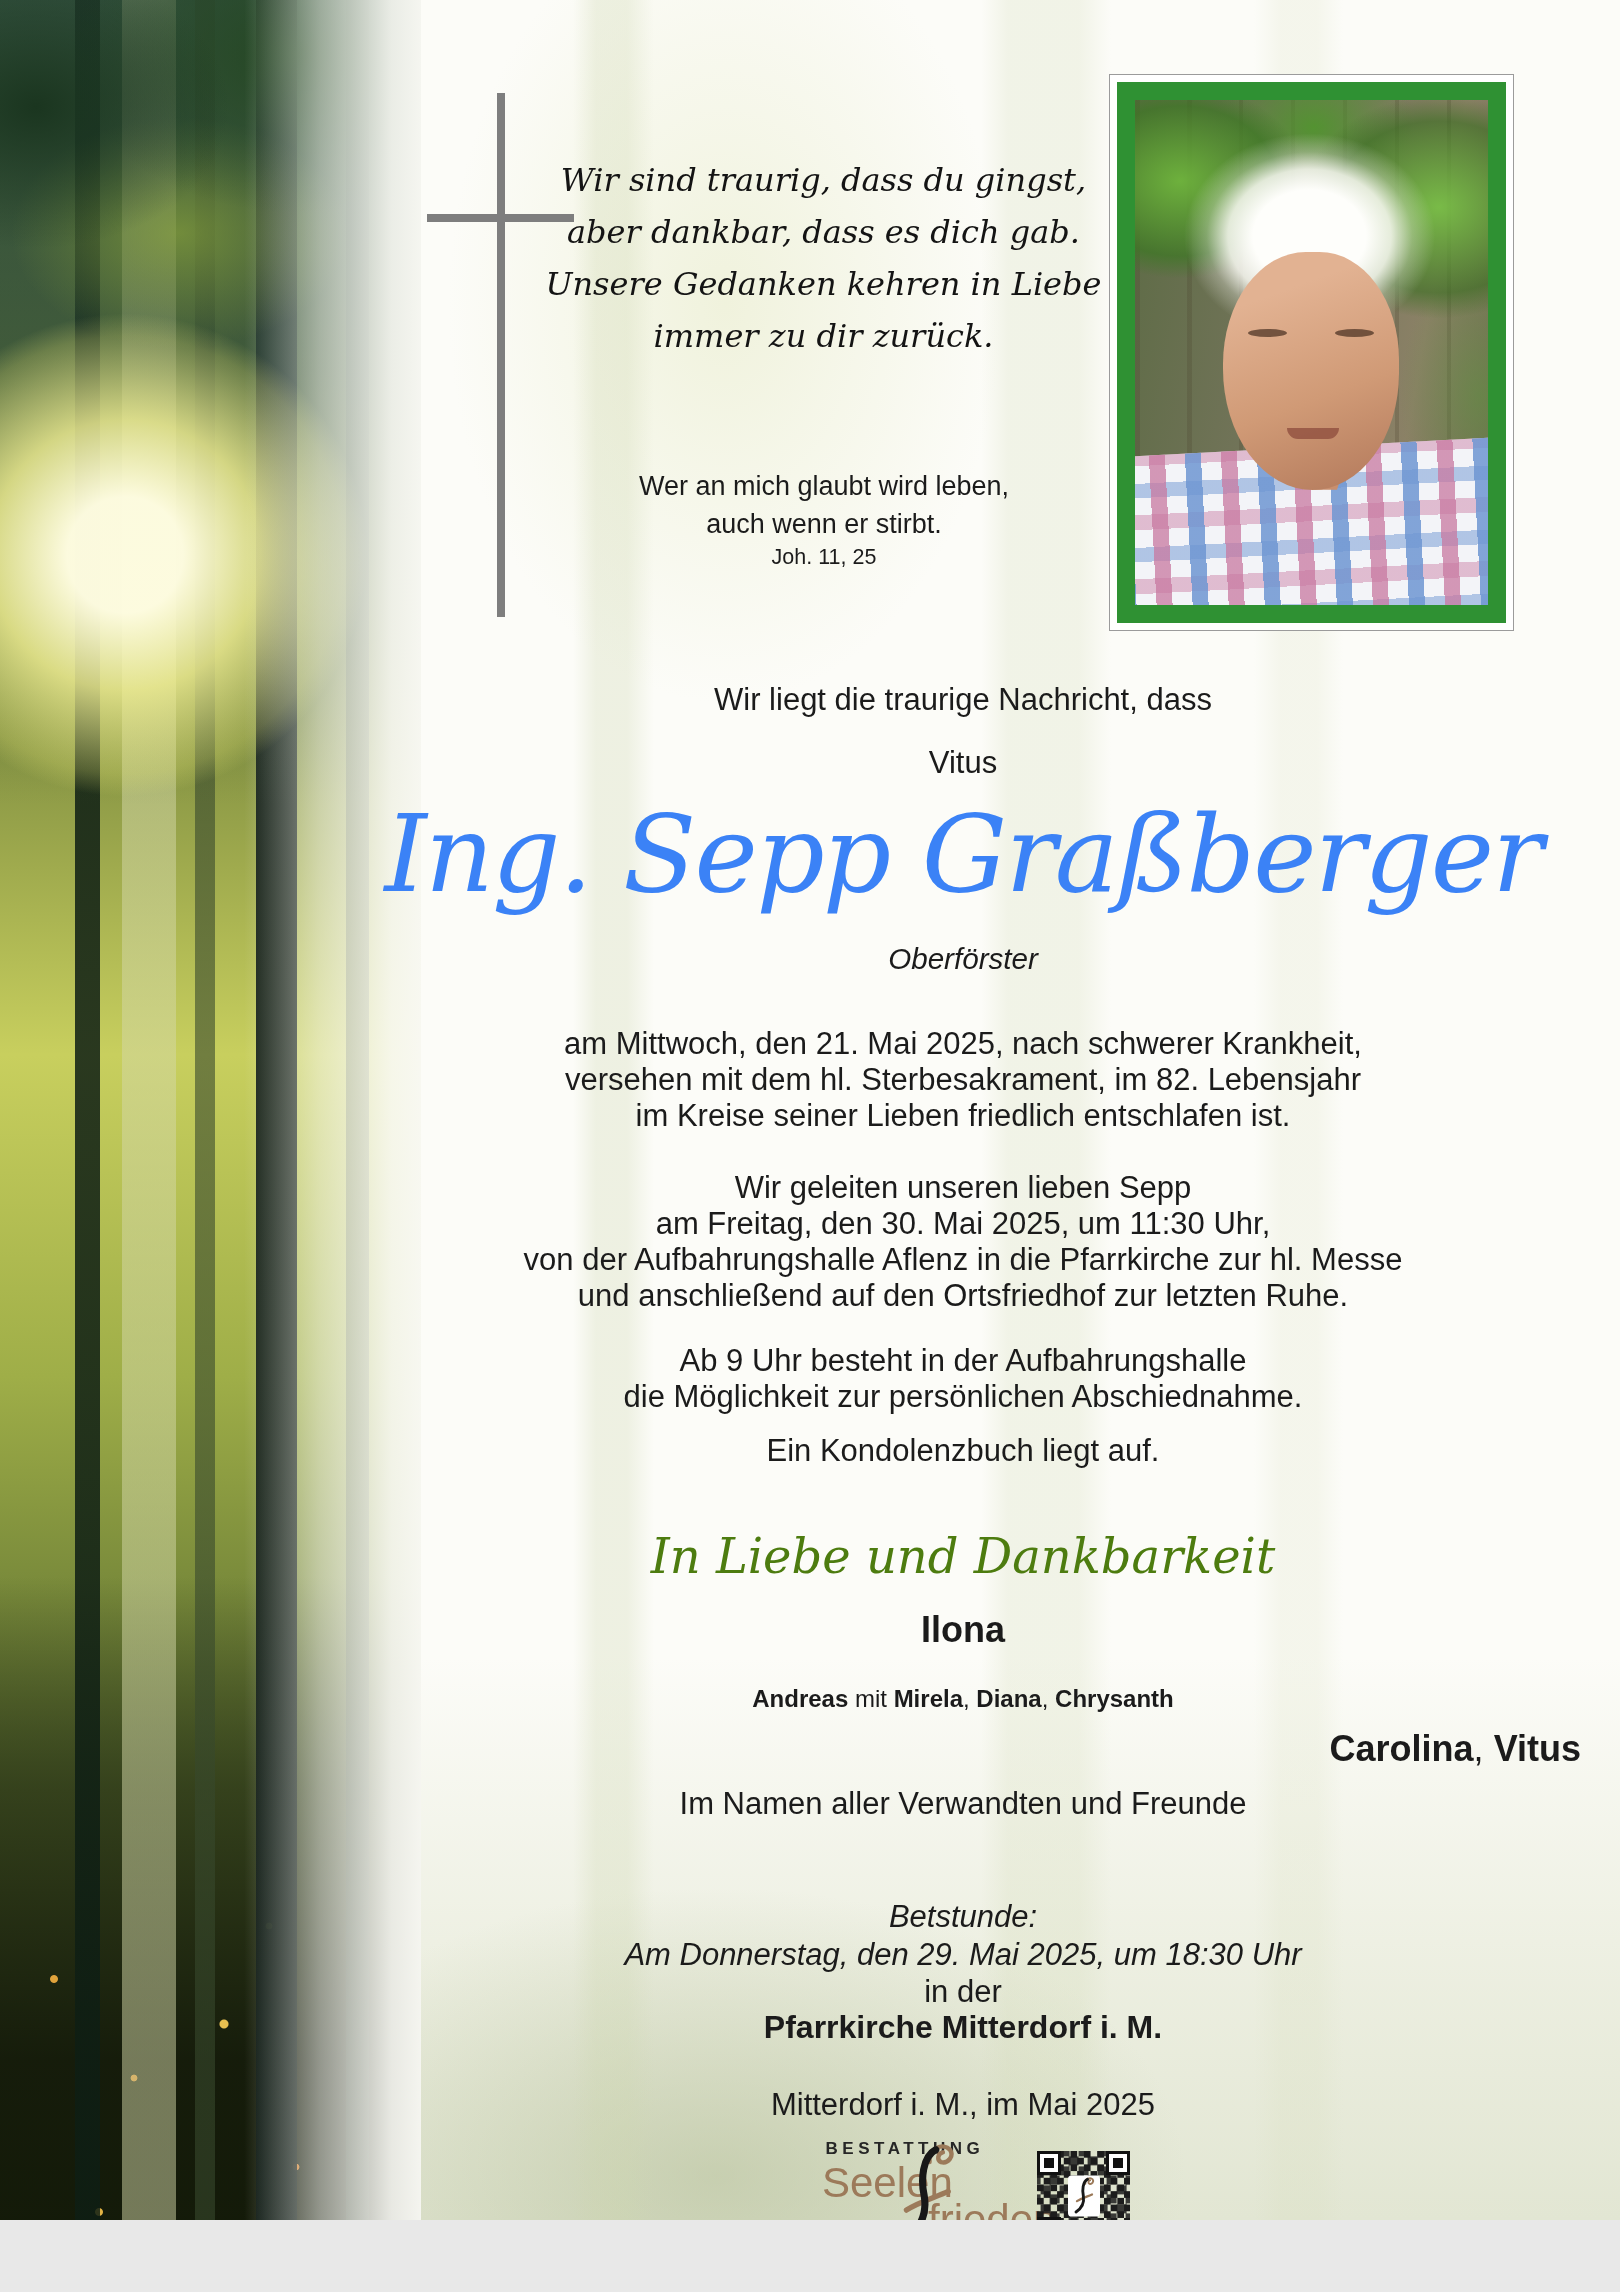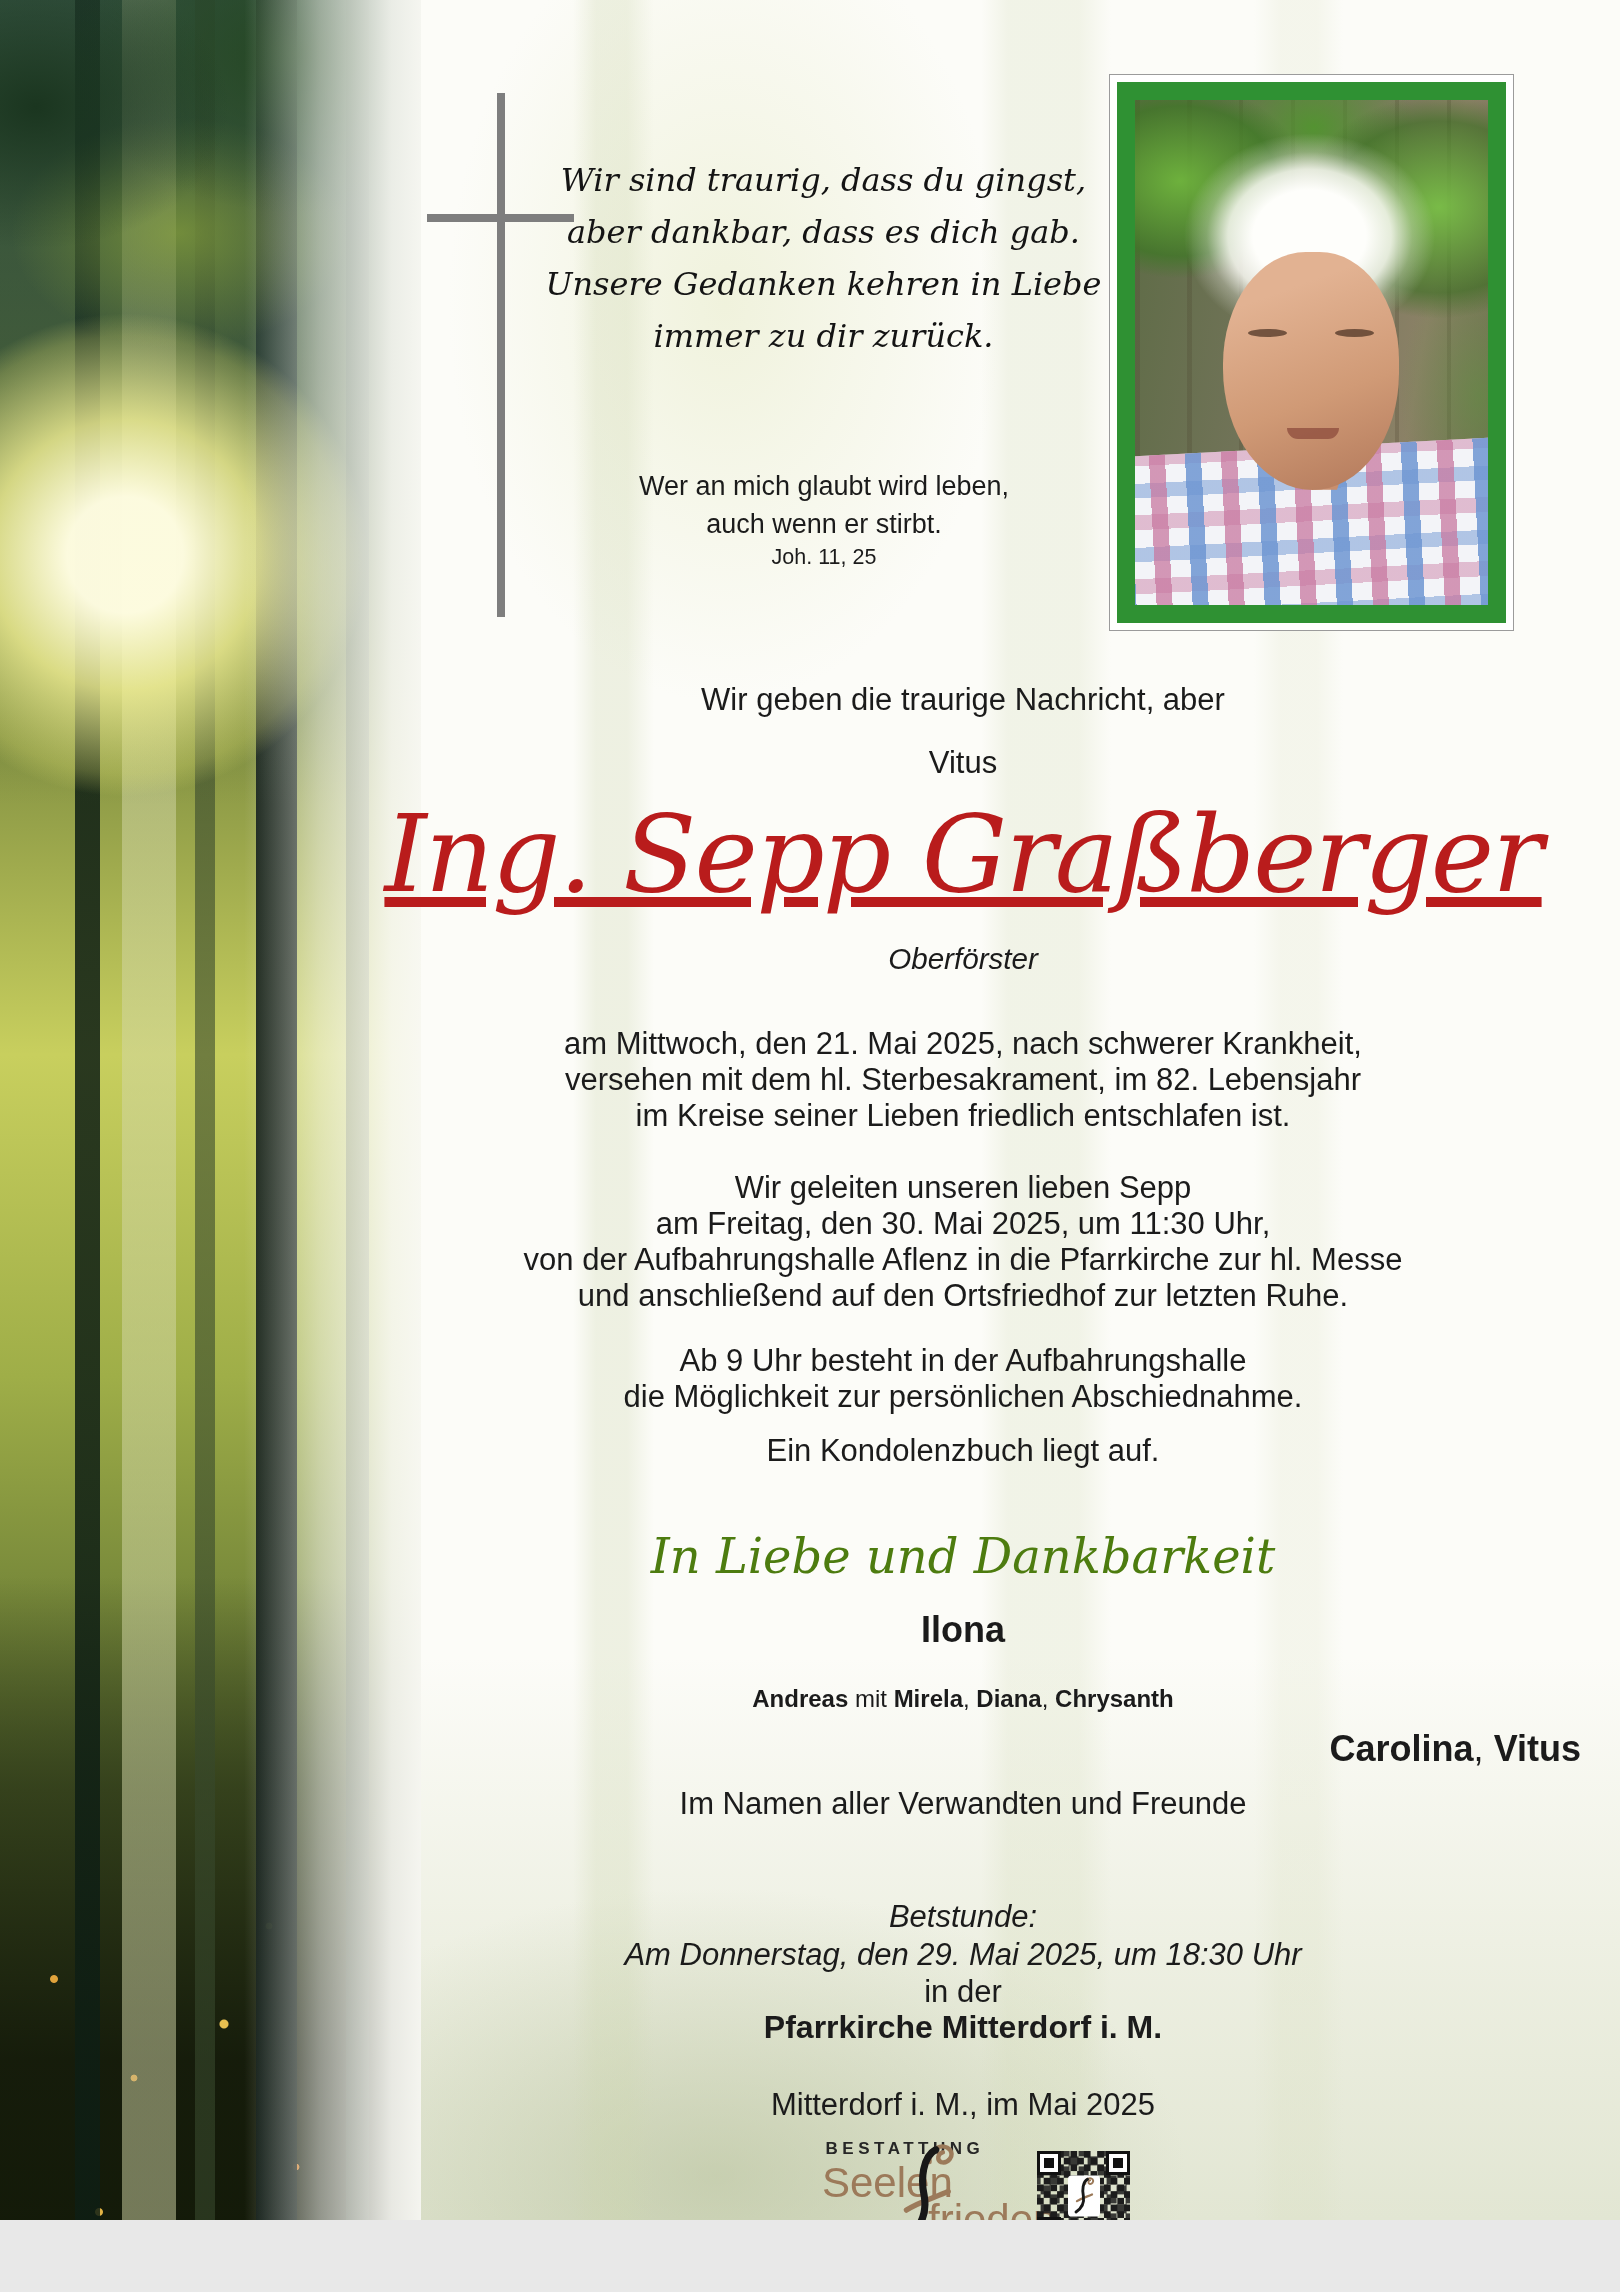--- a/index.html
+++ b/index.html
@@ -84,21 +84,21 @@
   .center-col{position:absolute;left:345px;width:1236px;text-align:center;z-index:4;}
   .qcol{position:absolute;left:528px;width:591px;text-align:center;z-index:4;}
   .bcol{position:absolute;left:573px;width:502px;text-align:center;z-index:4;}
   .pre{white-space:pre-line;}
   .b{font-weight:bold;}
   .quote{top:154px;font-size:32px;line-height:52px;color:#141414;}
   .bible{top:467px;font-size:27px;line-height:38px;}
   .bible-ref{top:545px;font-size:21.5px;}
   .intro{top:682px;font-size:31px;}
   .salutation{top:745px;font-size:31px;}
-  .deceased{top:758px;font-size:107px;line-height:193px;letter-spacing:-1.8px;white-space:nowrap;color:#b91c1c;text-decoration:underline;}
+  .deceased{top:758px;font-size:107px;line-height:193px;letter-spacing:-1.8px;white-space:nowrap;color:#3b82f6;}
   .profession{top:942px;font-size:29.6px;font-style:italic;}
   .p1{top:1026px;font-size:31px;line-height:36px;}
   .p2{top:1170px;font-size:31px;line-height:36px;}
   .p3{top:1343px;font-size:31px;line-height:36px;}
   .p4{top:1433px;font-size:31px;}
   .mheading{top:1528px;font-size:48px;color:#4d7c0f;}
   .m1{top:1609px;font-size:36px;font-weight:bold;}
   .m2{top:1669px;font-size:24px;margin-top:16px;}
   .m3{top:1728px;font-size:36px;text-align:right;}
   .mclosing{top:1786px;font-size:31px;}
@@ -149,21 +149,21 @@
         <div class="hair"></div>
         <div class="shirt"></div>
         <div class="neck"></div>
         <div class="face">
           <div class="mouth"></div>
         </div>
       </div>
     </div>
   </div>
 
-  <div class="center-col intro">Wir geben die traurige Nachricht, aber</div>
+  <div class="center-col intro">Wir liegt die traurige Nachricht, dass</div>
   <div class="center-col salutation">Vitus</div>
   <div class="center-col deceased script">Ing. Sepp Graßberger</div>
   <div class="center-col profession">Oberförster</div>
 
   <div class="center-col p1 pre">am Mittwoch, den 21. Mai 2025, nach schwerer Krankheit,
 versehen mit dem hl. Sterbesakrament, im 82. Lebensjahr
 im Kreise seiner Lieben friedlich entschlafen ist.</div>
   <div class="center-col p2 pre">Wir geleiten unseren lieben Sepp
 am Freitag, den 30. Mai 2025, um 11:30 Uhr,
 von der Aufbahrungshalle Aflenz in die Pfarrkirche zur hl. Messe

